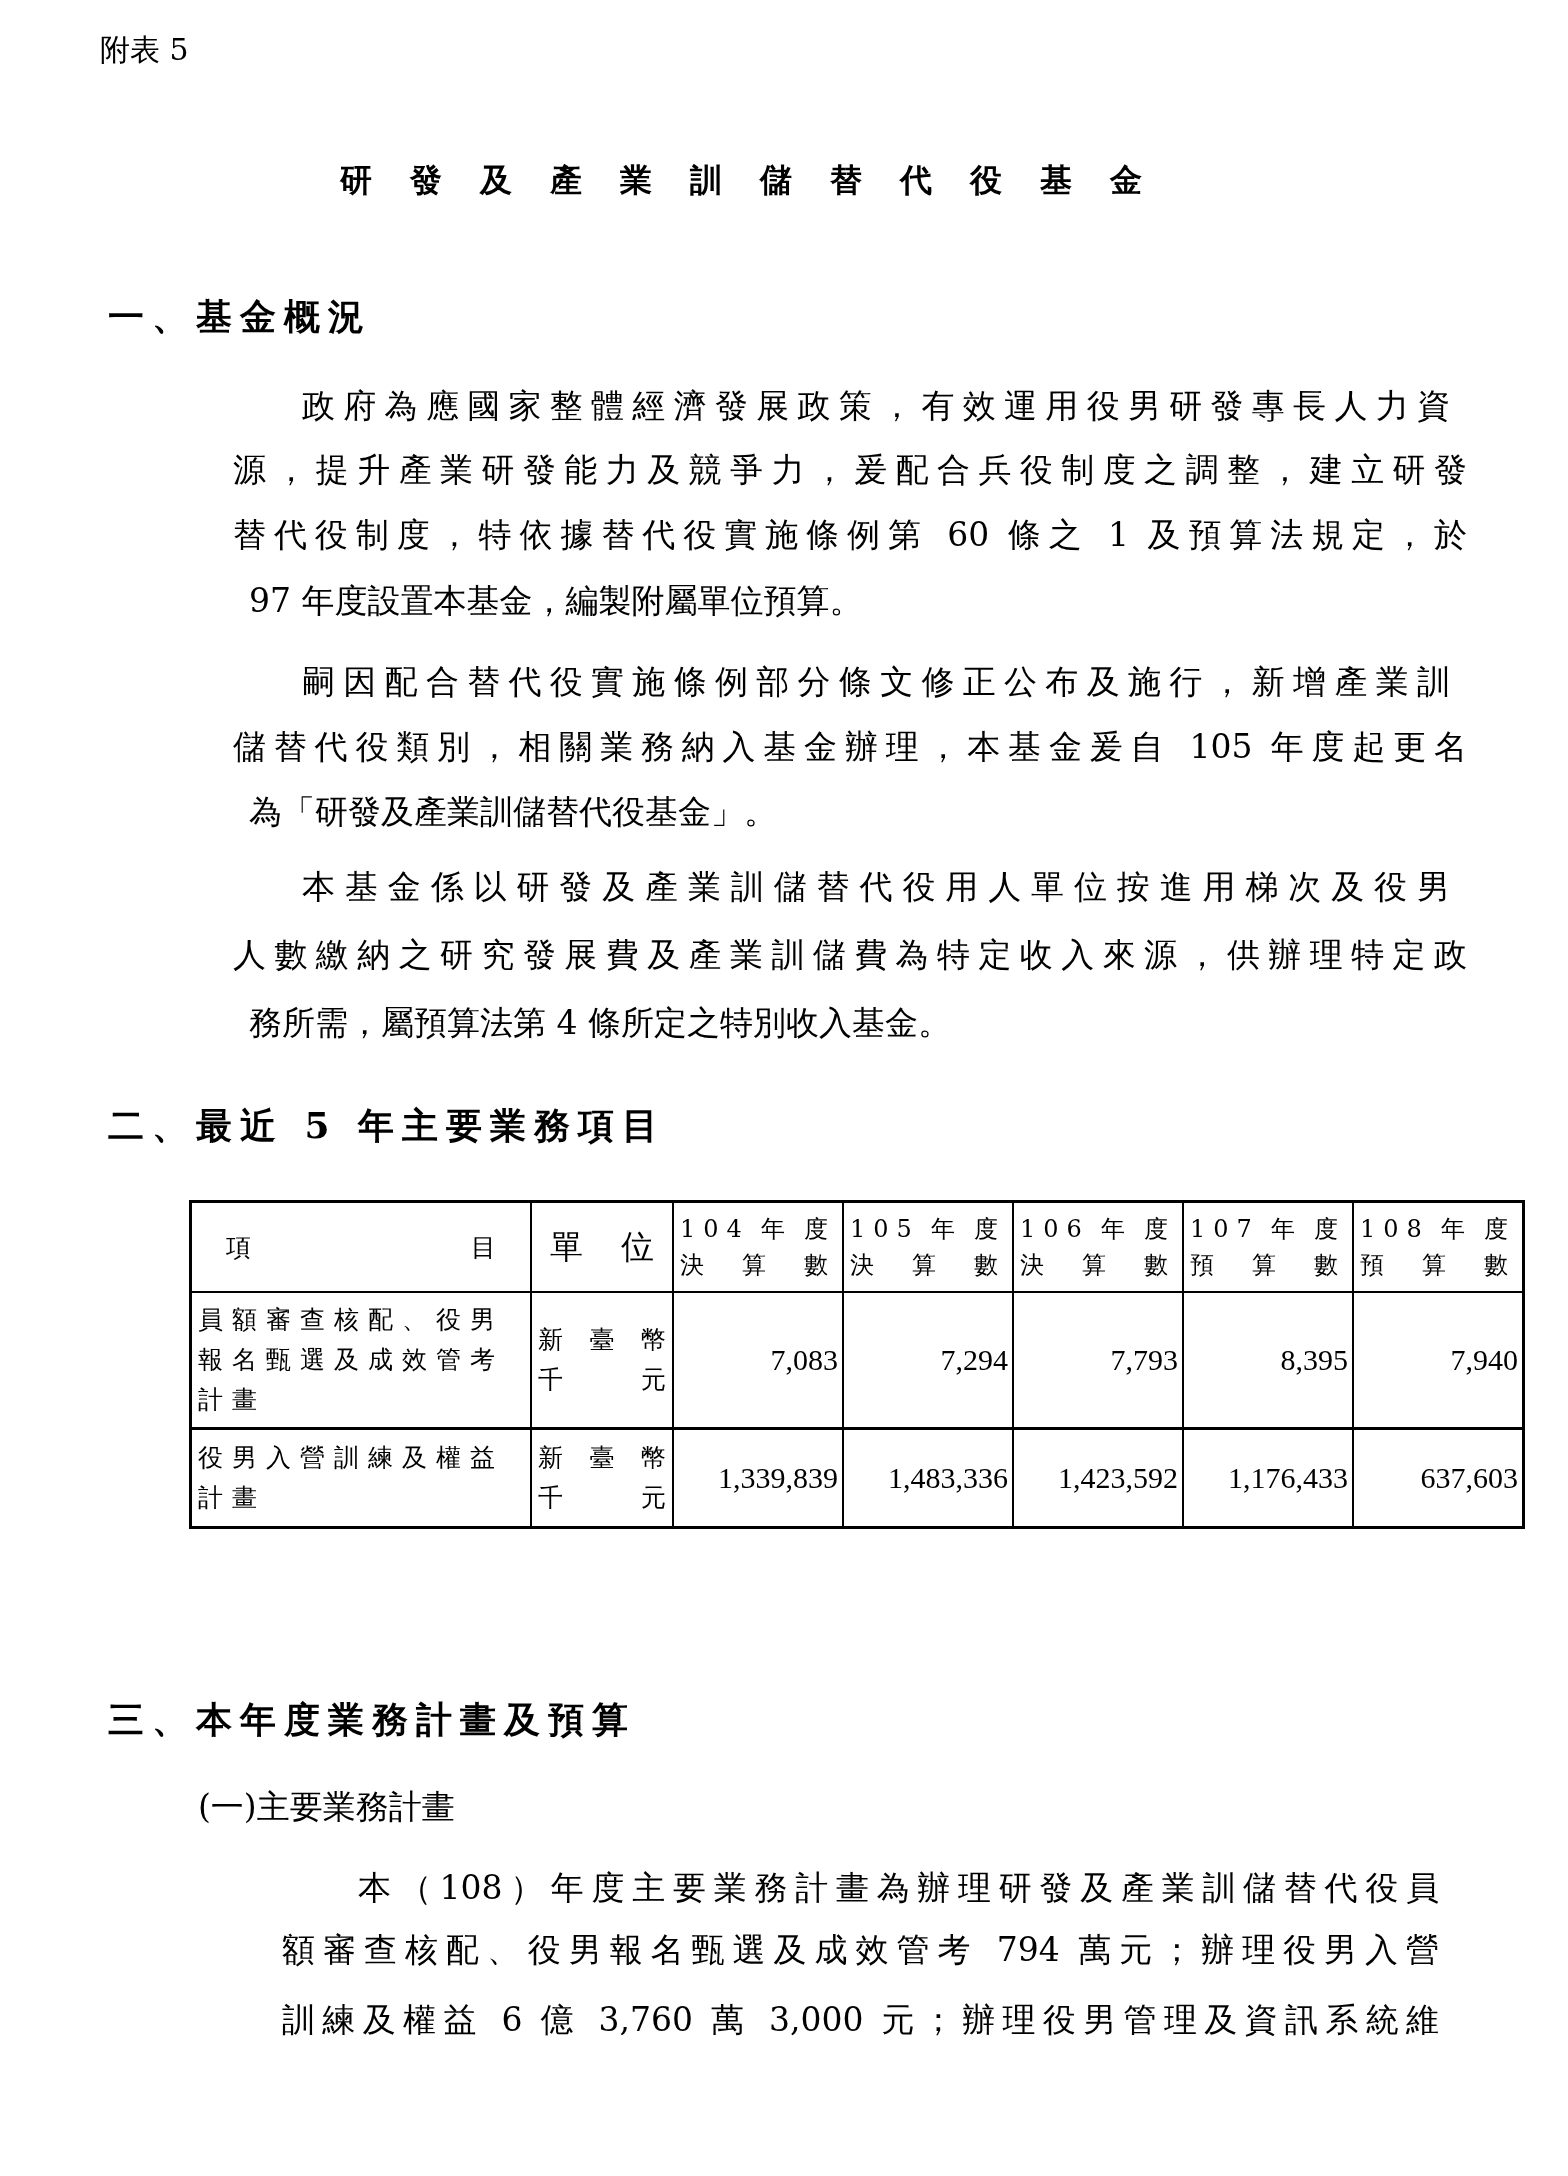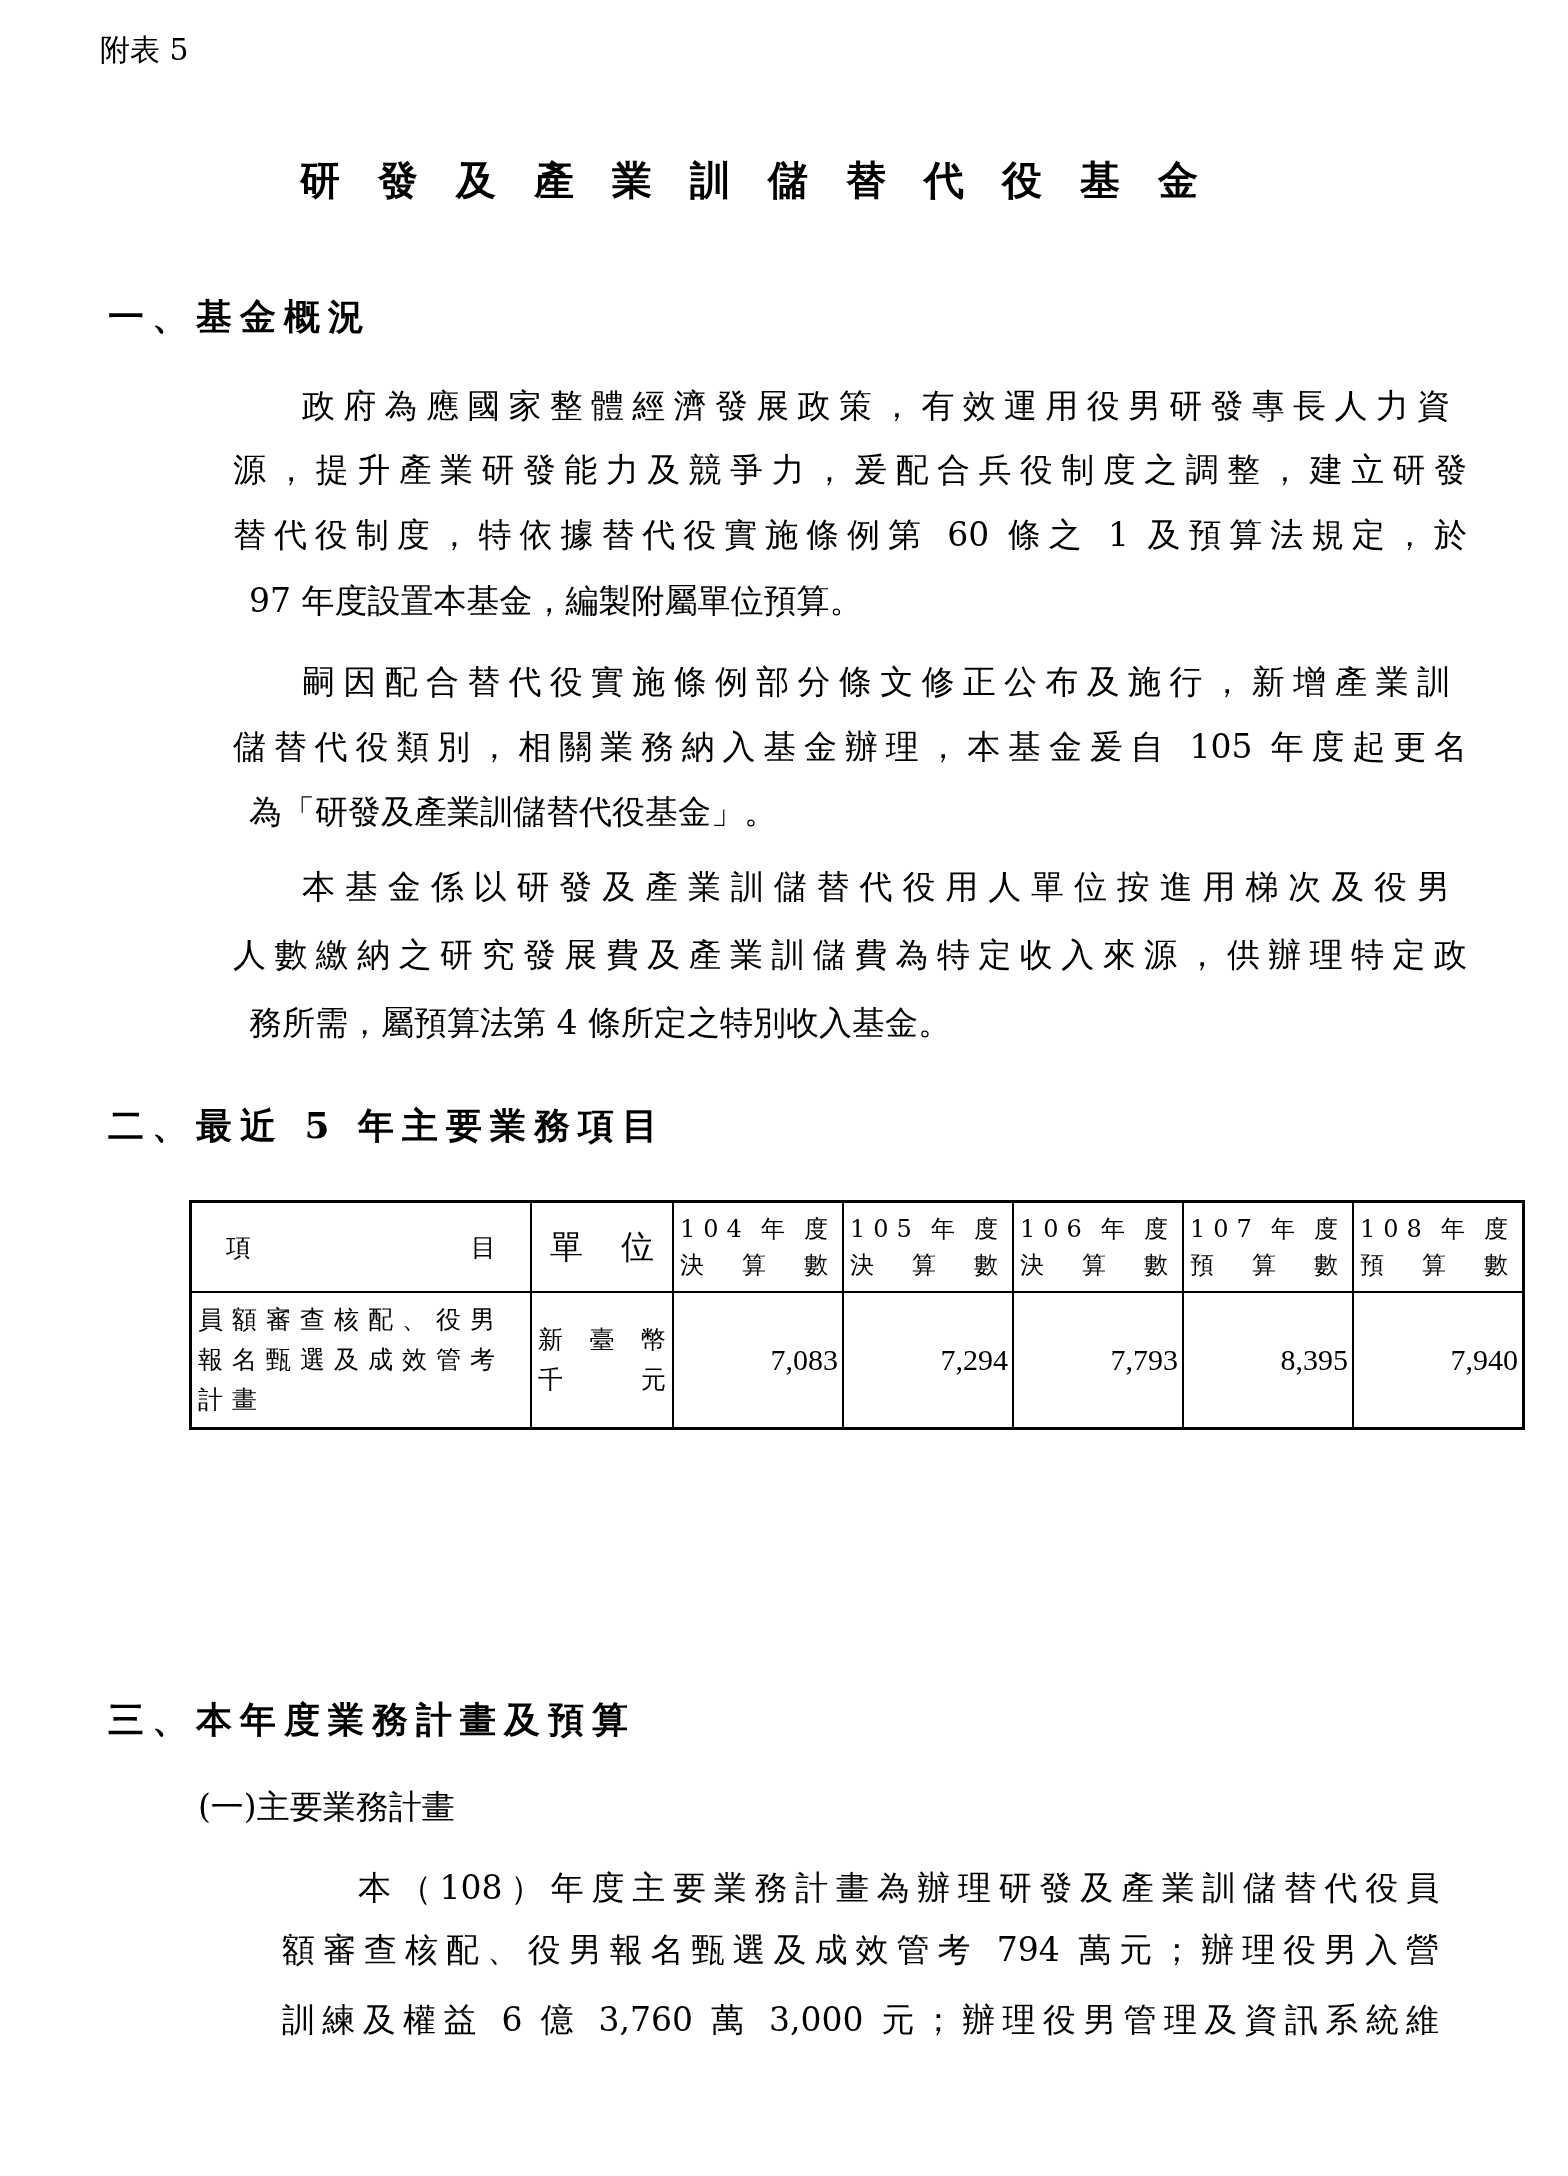--- a/index.html
+++ b/index.html
@@ -1,20 +1,20 @@
 <!DOCTYPE html>
 <html><head>
 <meta charset="utf-8">
 <style>
   html,body{margin:0;padding:0;background:#fff;}
   body{width:1568px;height:2176px;position:relative;overflow:hidden;color:#000;
        font-family:"DejaVu Serif","Liberation Serif",serif;}
   .abs{position:absolute;white-space:nowrap;}
   .label{left:100px;top:32px;font-size:30px;line-height:36px;}
-  .title{left:300px;top:158px;width:920px;font-size:40px;line-height:44px;font-weight:bold;
+  .title{left:300px;top:158px;width:920px;font-size:32px;line-height:44px;font-weight:bold;
          text-align:center;letter-spacing:38px;}
   .h1{left:108px;font-size:36px;line-height:44px;font-weight:bold;letter-spacing:8px;}
   .line{font-size:33px;line-height:44px;text-align:justify;text-align-last:justify;}
   .p-first{left:302px;width:1148px;}
   .p-rest{left:205px;width:1234px;margin-left:28px;}
   .p-last{left:205px;margin-left:44px;}
   .sub{left:198px;top:1785px;font-size:33px;line-height:44px;}
   .q-first{left:358px;width:1081px;}
   .q-rest{left:282px;width:1157px;}
   table.grid{position:absolute;left:189px;top:1200px;border-collapse:collapse;
@@ -92,20 +92,32 @@
       <span>新臺幣</span>
       <span>千 元</span>
     </td>
     <td class="num">7,083</td>
     <td class="num">7,294</td>
     <td class="num">7,793</td>
     <td class="num">8,395</td>
     <td class="num">7,940</td>
   </tr>
 
+  <tr class="row2 r-thick">
+    <td class="c-item item-cell">役男入營訓練及權益計畫</td>
+    <td class="c-unit unit-cell">
+      <span>新臺幣</span>
+      <span>千 元</span>
+    </td>
+    <td class="num">1,339,839</td>
+    <td class="num">1,483,336</td>
+    <td class="num">1,423,592</td>
+    <td class="num">1,176,433</td>
+    <td class="num">637,603</td>
+  </tr>
 
 </tbody>
   </table>
 
 <div class="abs h1" style="top:1697px">三、本年度業務計畫及預算</div>
 <div class="abs sub">(一)主要業務計畫</div>
 
 <div class="abs line q-first" style="top:1866px">本（108）年度主要業務計畫為辦理研發及產業訓儲替代役員</div>
 <div class="abs line q-rest" style="top:1928px">額審查核配、役男報名甄選及成效管考 794 萬元；辦理役男入營</div>
 <div class="abs line q-rest" style="top:1998px">訓練及權益 6 億 3,760 萬 3,000 元；辦理役男管理及資訊系統維</div>

